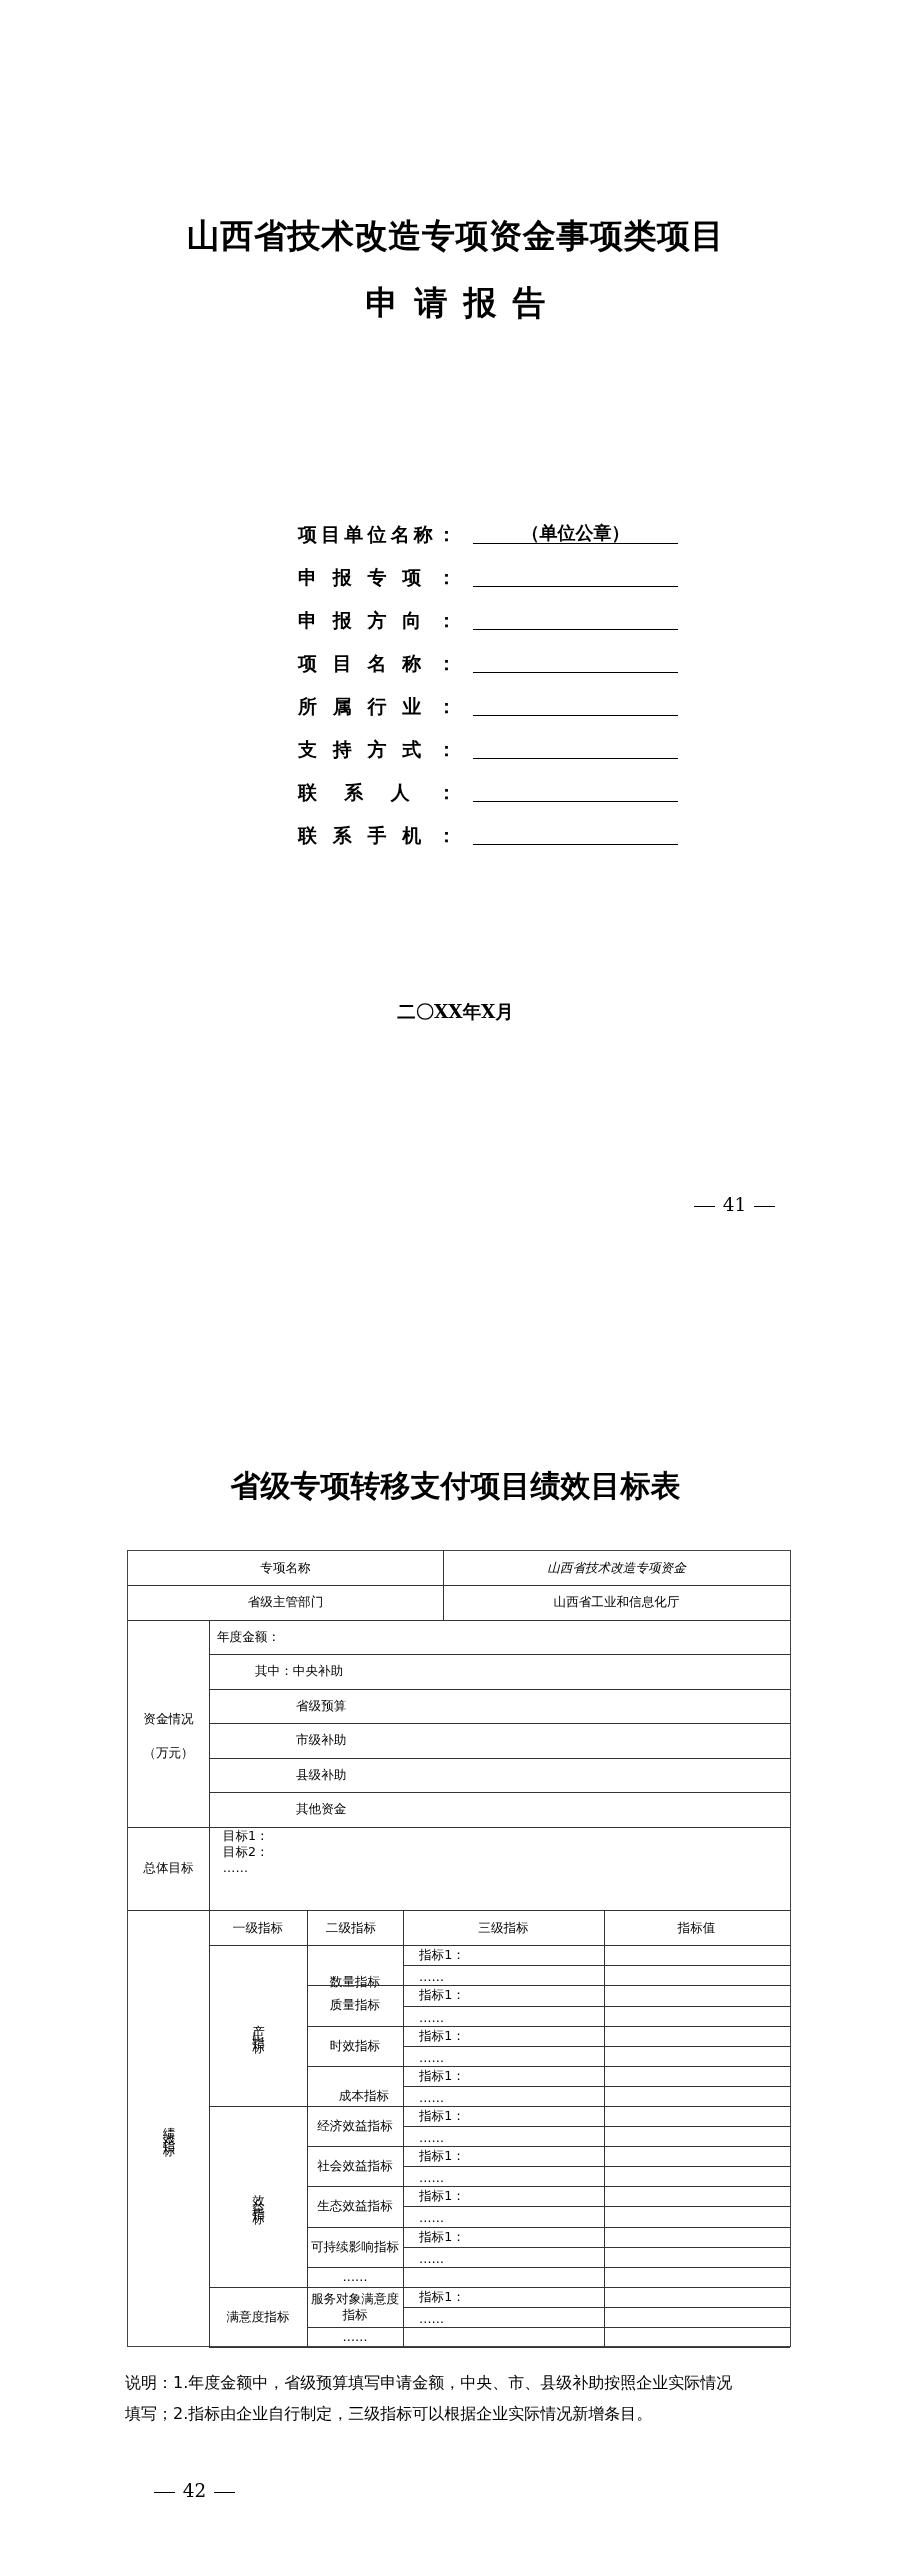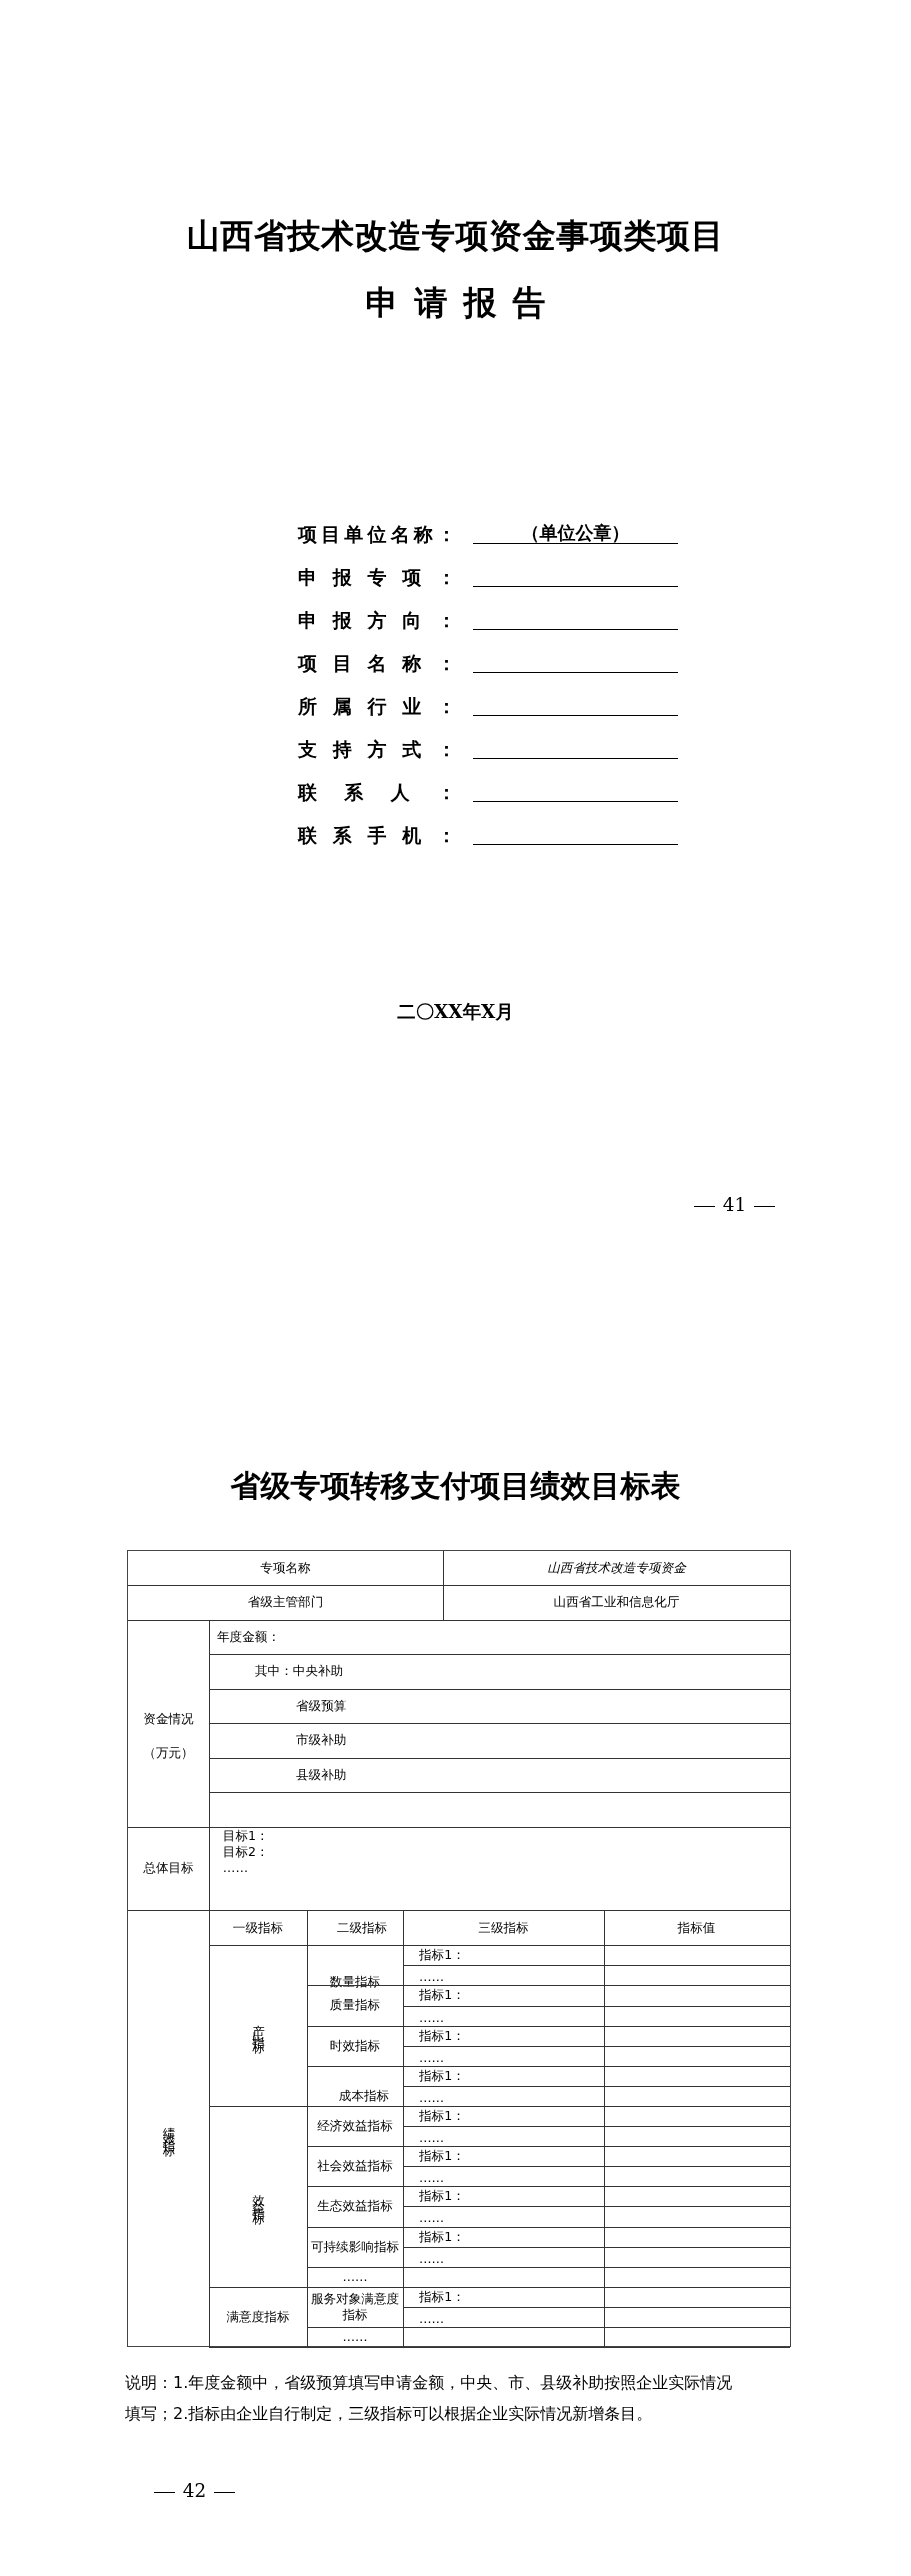--- a/index.html
+++ b/index.html
@@ -160,35 +160,36 @@
       <div class="vl" style="left: 81px; top: 69px; height: 290px;"></div>
       <div class="cell " style="left: 81px; top: 69px; width: 581px; height: 34px; padding-left: 8px;">年度金额：</div>
       <div class="cell " style="left: 81px; top: 103px; width: 581px; height: 34px; padding-left: 46px;">其中：中央补助</div>
       <div class="hl" style="left: 81px; top: 103px; width: 581px;"></div>
       <div class="cell " style="left: 81px; top: 138px; width: 581px; height: 34px; padding-left: 87px;">省级预算</div>
       <div class="hl" style="left: 81px; top: 138px; width: 581px;"></div>
       <div class="cell " style="left: 81px; top: 172px; width: 581px; height: 34px; padding-left: 87px;">市级补助</div>
       <div class="hl" style="left: 81px; top: 172px; width: 581px;"></div>
       <div class="cell " style="left: 81px; top: 207px; width: 581px; height: 34px; padding-left: 87px;">县级补助</div>
       <div class="hl" style="left: 81px; top: 207px; width: 581px;"></div>
+      <div class="cell " style="left: 81px; top: 241px; width: 581px; height: 34px; padding-left: 87px;">其他资金</div>
       <div class="hl" style="left: 81px; top: 241px; width: 581px;"></div>
       <div class="hl" style="left: 0px; top: 276px; width: 662px;"></div>
       <div class="cell center" style="left: 0px; top: 276px; width: 81px; height: 83px;">总体目标</div>
       <div class="cell small-lines" style="left: 81px; top: 276px; width: 581px; height: 83px; align-items: flex-start; flex-direction: column; padding: 1.1px 0px 0px 13.8px;">
         <div>目标1：</div>
         <div>目标2：</div>
         <div>……</div>
       </div>
       <div class="hl" style="left: 0px; top: 359px; width: 662px;"></div>
       <div class="cell center" style="left: 0px; top: 359px; width: 81px; height: 437px;">
         <div class="vtext">绩效指标</div>
       </div>
       <div class="vl" style="left: 81px; top: 359px; height: 437px;"></div>
       <div class="cell center" style="left: 81px; top: 359px; width: 98px; height: 36px;">一级指标</div>
-      <div class="cell center" style="left: 186px; top: 359px; width: 96px; height: 36px; text-align: right;">二级指标</div>
+      <div class="cell center" style="left: 175px; top: 359px; width: 96px; height: 36px; text-align: right;">二级指标</div>
       <div class="vl" style="left: 179px; top: 359px; height: 437px;"></div>
       <div class="cell center" style="left: 275px; top: 359px; width: 201px; height: 36px;">三级指标</div>
       <div class="vl" style="left: 275px; top: 359px; height: 437px;"></div>
       <div class="cell center" style="left: 476px; top: 359px; width: 185px; height: 36px;">指标值</div>
       <div class="vl" style="left: 476px; top: 359px; height: 437px;"></div>
       <div class="hl" style="left: 81px; top: 394px; width: 581px;"></div>
       <div class="cell center" style="left: 81px; top: 394px; width: 98px; height: 161px;">
         <div class="vtext">产出指标</div>
       </div>
       <div class="cell center" style="left: 179px; top: 394px; width: 96px; height: 40px; line-height: 16px; padding: 0px 3.4px; margin-top: 17px;">数量指标</div>

